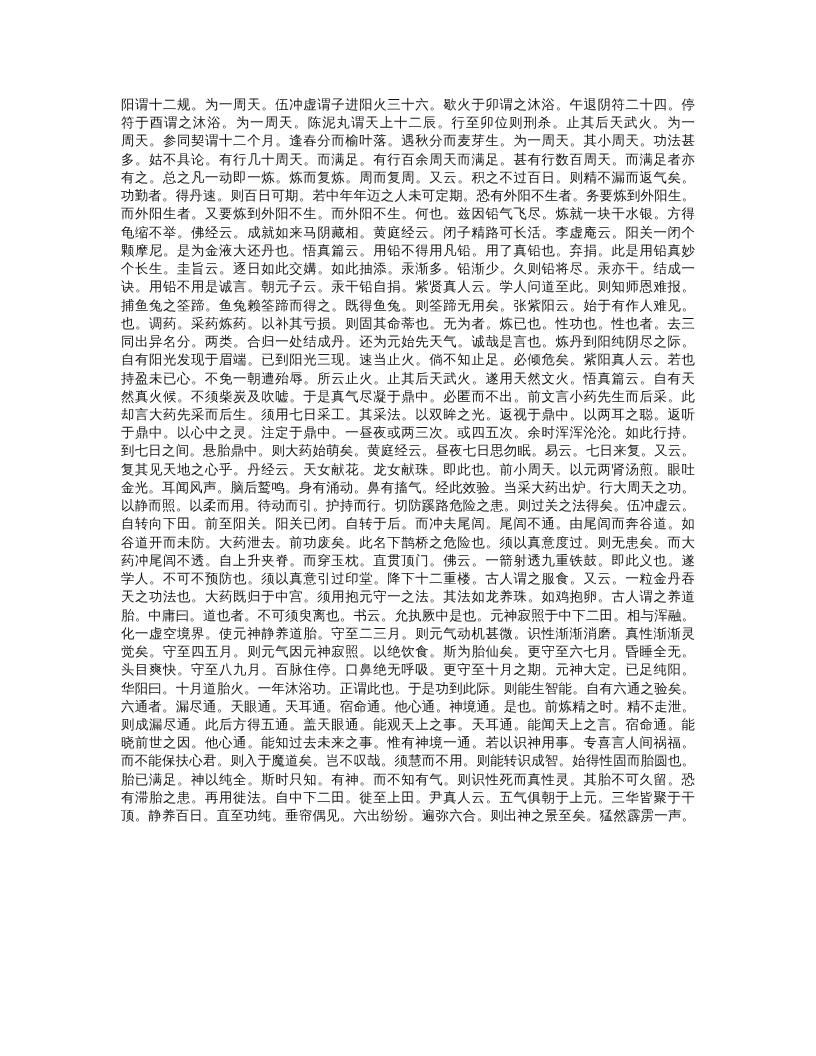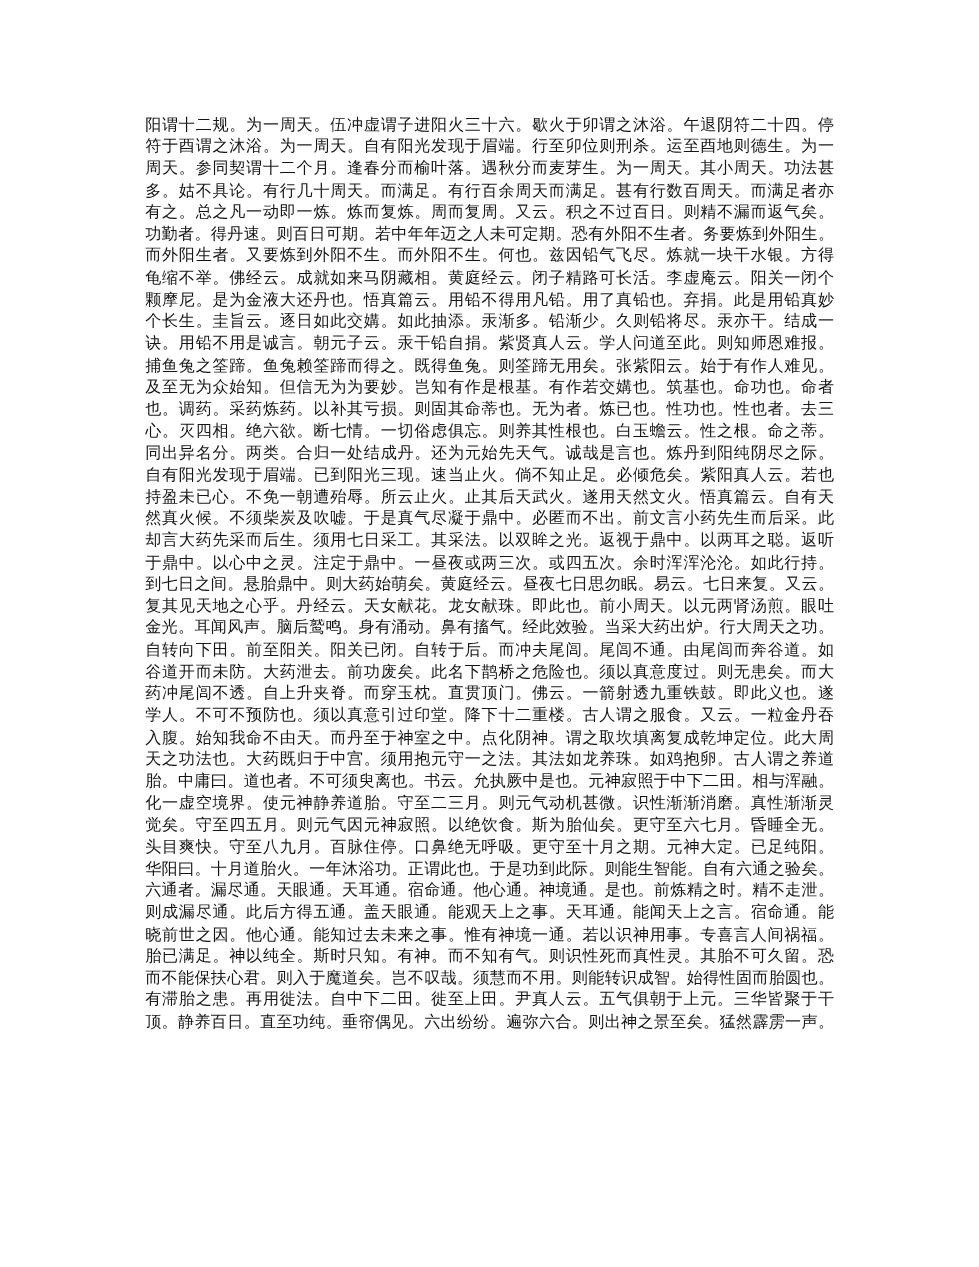--- a/index.html
+++ b/index.html
@@ -41,55 +41,53 @@
     text-justify: inter-character;
     letter-spacing: 0;
   }
 </style>
 </head>
 <body>
 
 <div class="page">
   <div class="text-block">
     <div class="line">阳谓十二规。为一周天。伍冲虚谓子进阳火三十六。歇火于卯谓之沐浴。午退阴符二十四。停</div>
-    <div class="line">符于酉谓之沐浴。为一周天。自有阳光发现于眉端。行至卯位则刑杀。运至酉地则德生。为一</div>
+    <div class="line">符于酉谓之沐浴。为一周天。陈泥丸谓天上十二辰。行至卯位则刑杀。止其后天武火。为一</div>
     <div class="line">周天。参同契谓十二个月。逢春分而榆叶落。遇秋分而麦芽生。为一周天。其小周天。功法甚</div>
     <div class="line">多。姑不具论。有行几十周天。而满足。有行百余周天而满足。甚有行数百周天。而满足者亦</div>
     <div class="line">有之。总之凡一动即一炼。炼而复炼。周而复周。又云。积之不过百日。则精不漏而返气矣。</div>
     <div class="line">功勤者。得丹速。则百日可期。若中年年迈之人未可定期。恐有外阳不生者。务要炼到外阳生。</div>
     <div class="line">而外阳生者。又要炼到外阳不生。而外阳不生。何也。兹因铅气飞尽。炼就一块干水银。方得</div>
     <div class="line">龟缩不举。佛经云。成就如来马阴藏相。黄庭经云。闭子精路可长活。李虚庵云。阳关一闭个</div>
     <div class="line">颗摩尼。是为金液大还丹也。悟真篇云。用铅不得用凡铅。用了真铅也。弃捐。此是用铅真妙</div>
     <div class="line">个长生。圭旨云。逐日如此交媾。如此抽添。汞渐多。铅渐少。久则铅将尽。汞亦干。结成一</div>
     <div class="line">诀。用铅不用是诚言。朝元子云。汞干铅自捐。紫贤真人云。学人问道至此。则知师恩难报。</div>
     <div class="line">捕鱼兔之筌蹄。鱼兔赖筌蹄而得之。既得鱼兔。则筌蹄无用矣。张紫阳云。始于有作人难见。</div>
-    <div class="line">及至无为众始知。但信无为为要妙。岂知有作是根基。有作若交媾也。筑基也。命功也。命者</div>
     <div class="line">也。调药。采药炼药。以补其亏损。则固其命蒂也。无为者。炼已也。性功也。性也者。去三</div>
-    <div class="line">心。灭四相。绝六欲。断七情。一切俗虑俱忘。则养其性根也。白玉蟾云。性之根。命之蒂。</div>
     <div class="line">同出异名分。两类。合归一处结成丹。还为元始先天气。诚哉是言也。炼丹到阳纯阴尽之际。</div>
     <div class="line">自有阳光发现于眉端。已到阳光三现。速当止火。倘不知止足。必倾危矣。紫阳真人云。若也</div>
     <div class="line">持盈未已心。不免一朝遭殆辱。所云止火。止其后天武火。遂用天然文火。悟真篇云。自有天</div>
     <div class="line">然真火候。不须柴炭及吹嘘。于是真气尽凝于鼎中。必匿而不出。前文言小药先生而后采。此</div>
     <div class="line">却言大药先采而后生。须用七日采工。其采法。以双眸之光。返视于鼎中。以两耳之聪。返听</div>
     <div class="line">于鼎中。以心中之灵。注定于鼎中。一昼夜或两三次。或四五次。余时浑浑沦沦。如此行持。</div>
     <div class="line">到七日之间。悬胎鼎中。则大药始萌矣。黄庭经云。昼夜七日思勿眠。易云。七日来复。又云。</div>
     <div class="line">复其见天地之心乎。丹经云。天女献花。龙女献珠。即此也。前小周天。以元两肾汤煎。眼吐</div>
     <div class="line">金光。耳闻风声。脑后鹫鸣。身有涌动。鼻有搐气。经此效验。当采大药出炉。行大周天之功。</div>
+    <div class="line">以静而照。以柔而用。待动而引。护持而行。切防蹊路危险之患。则过关之法得矣。伍冲虚云。</div>
     <div class="line">自转向下田。前至阳关。阳关已闭。自转于后。而冲夫尾闾。尾闾不通。由尾闾而奔谷道。如</div>
     <div class="line">谷道开而未防。大药泄去。前功废矣。此名下鹊桥之危险也。须以真意度过。则无患矣。而大</div>
     <div class="line">药冲尾闾不透。自上升夹脊。而穿玉枕。直贯顶门。佛云。一箭射透九重铁鼓。即此义也。遂</div>
     <div class="line">学人。不可不预防也。须以真意引过印堂。降下十二重楼。古人谓之服食。又云。一粒金丹吞</div>
-    <div class="line">入腹。始知我命不由天。而丹至于神室之中。点化阴神。谓之取坎填离复成乾坤定位。此大周</div>
     <div class="line">天之功法也。大药既归于中宫。须用抱元守一之法。其法如龙养珠。如鸡抱卵。古人谓之养道</div>
     <div class="line">胎。中庸曰。道也者。不可须臾离也。书云。允执厥中是也。元神寂照于中下二田。相与浑融。</div>
     <div class="line">化一虚空境界。使元神静养道胎。守至二三月。则元气动机甚微。识性渐渐消磨。真性渐渐灵</div>
     <div class="line">觉矣。守至四五月。则元气因元神寂照。以绝饮食。斯为胎仙矣。更守至六七月。昏睡全无。</div>
     <div class="line">头目爽快。守至八九月。百脉住停。口鼻绝无呼吸。更守至十月之期。元神大定。已足纯阳。</div>
     <div class="line">华阳曰。十月道胎火。一年沐浴功。正谓此也。于是功到此际。则能生智能。自有六通之验矣。</div>
     <div class="line">六通者。漏尽通。天眼通。天耳通。宿命通。他心通。神境通。是也。前炼精之时。精不走泄。</div>
     <div class="line">则成漏尽通。此后方得五通。盖天眼通。能观天上之事。天耳通。能闻天上之言。宿命通。能</div>
     <div class="line">晓前世之因。他心通。能知过去未来之事。惟有神境一通。若以识神用事。专喜言人间祸福。</div>
+    <div class="line">而不能保扶心君。则入于魔道矣。岂不叹哉。须慧而不用。则能转识成智。始得性固而胎圆也。</div>
     <div class="line">胎已满足。神以纯全。斯时只知。有神。而不知有气。则识性死而真性灵。其胎不可久留。恐</div>
-    <div class="line">而不能保扶心君。则入于魔道矣。岂不叹哉。须慧而不用。则能转识成智。始得性固而胎圆也。</div>
     <div class="line">有滞胎之患。再用徙法。自中下二田。徙至上田。尹真人云。五气俱朝于上元。三华皆聚于干</div>
     <div class="line">顶。静养百日。直至功纯。垂帘偶见。六出纷纷。遍弥六合。则出神之景至矣。猛然霹雳一声。</div>
   </div>
 </div>
 
 </body></html>

